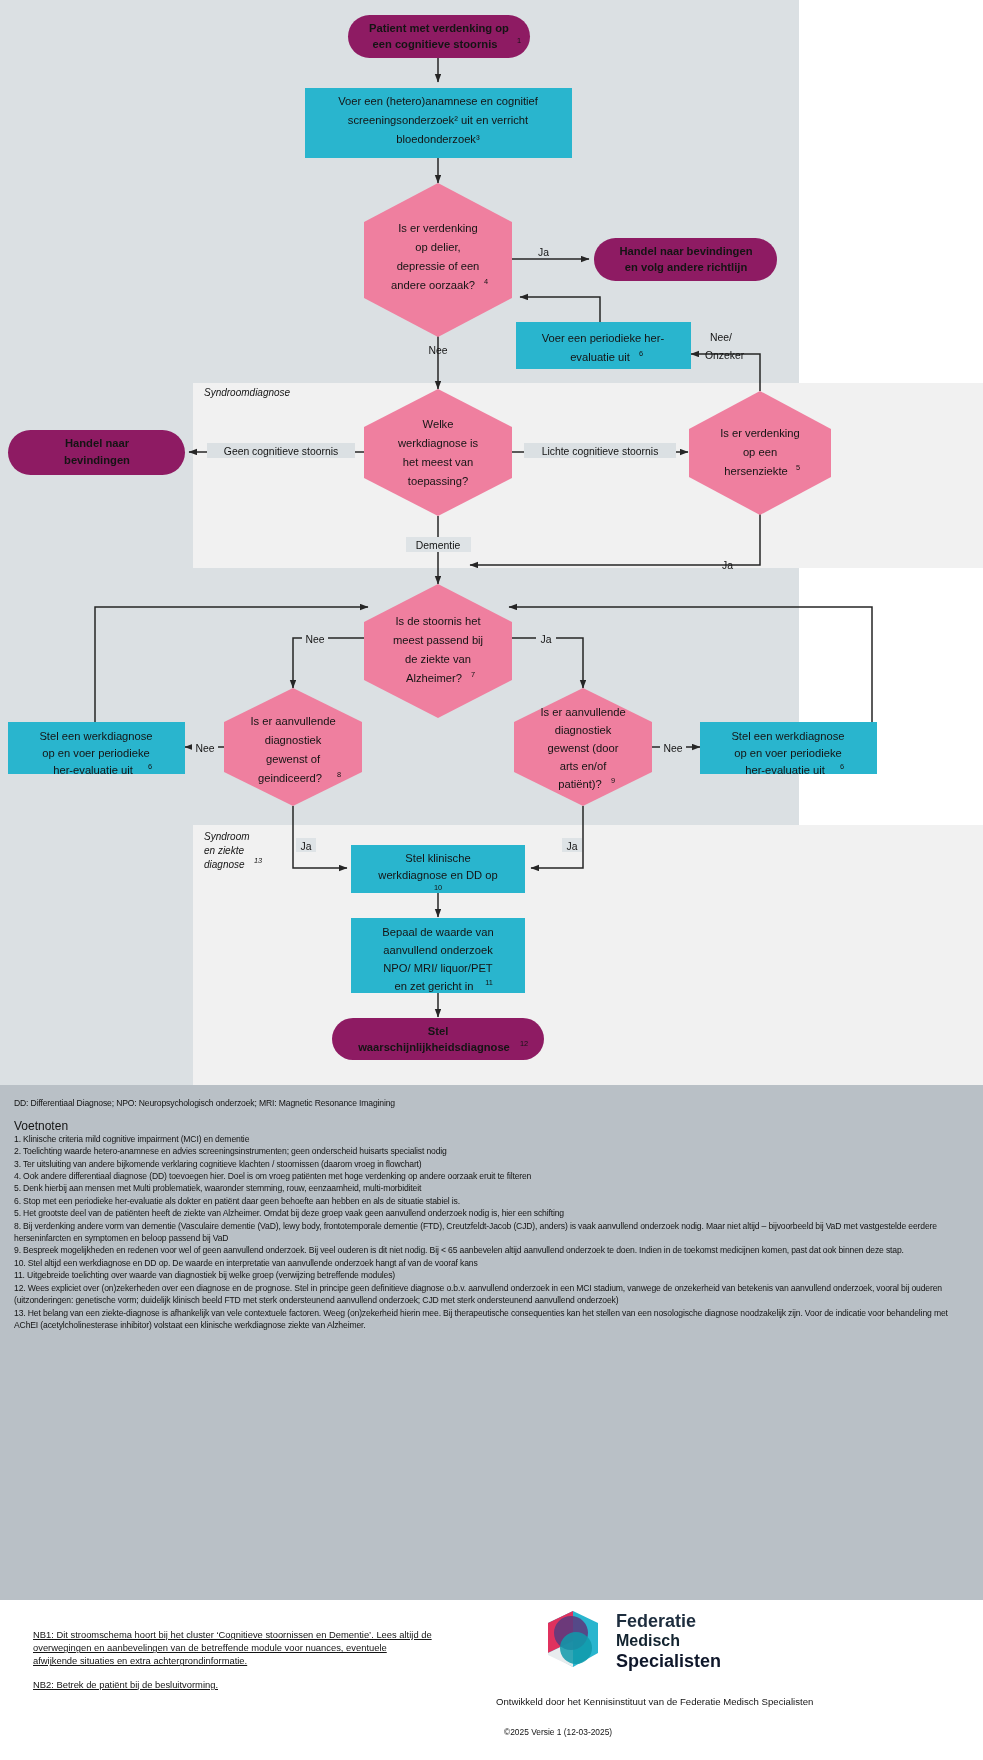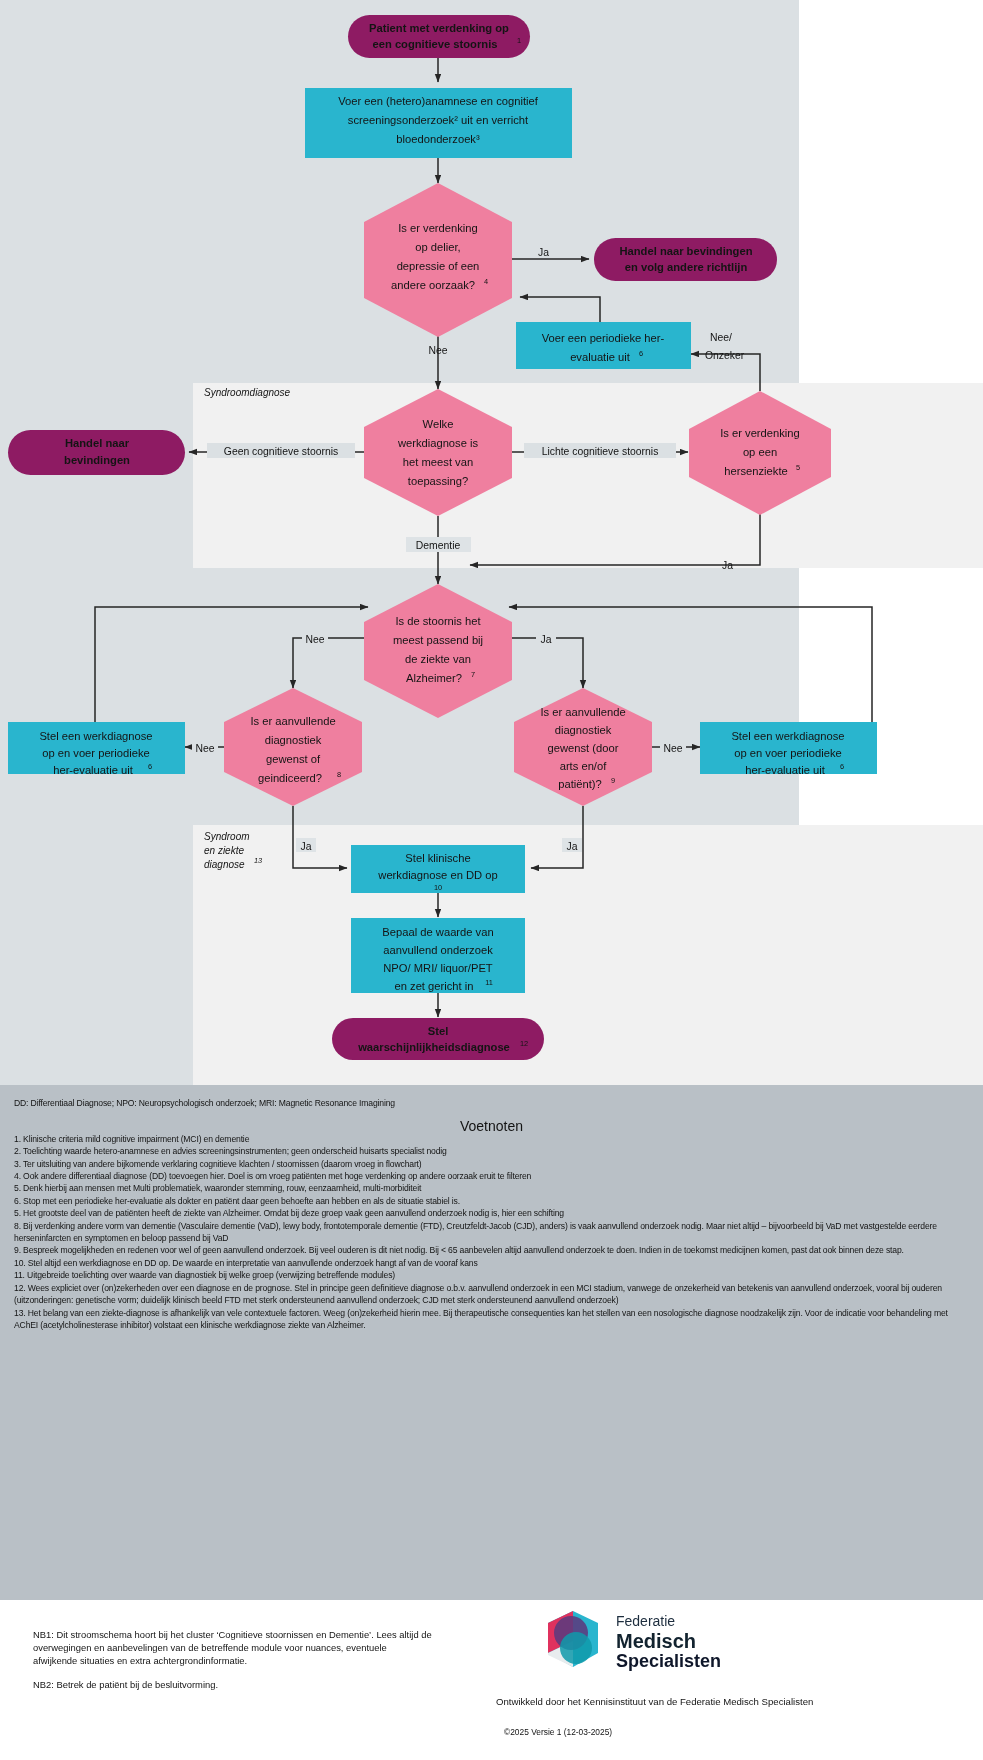--- a/index.html
+++ b/index.html
@@ -25,39 +25,39 @@
     box-sizing:border-box;
     padding:12px 14px 9px 14px;
   }
   .fn-line{
     font-size:8.6px;line-height:12.4px;color:#141414;
     font-family:"Liberation Sans", sans-serif;
     letter-spacing:-0.15px;
     margin:0;
   }
   .fn-gap{height:11px;}
-  .fn-head{font-size:14px;line-height:12.4px;color:#141414;margin:0;text-align:center;}
+  .fn-head{font-size:12px;line-height:12.4px;color:#141414;margin:0;}
 
   
   #footer{
     position:absolute;left:0;top:1600px;width:983px;height:160px;
     background:#ffffff;
   }
   #nb-block{
     position:absolute;left:33px;top:28px;width:400px;
   }
-  .nb-line{font-size:9.4px;line-height:13.2px;color:#141414;margin:0;}
+  .nb-line{font-size:9.4px;line-height:13.2px;color:#141414;margin:0;text-decoration:underline;}
   .nb-gap{height:10px;}
 
   #logo-block{position:absolute;left:496px;top:5px;width:470px;}
   #logo-row{position:relative;height:78px;}
   #logo-mark{position:absolute;left:42px;top:6px;width:70px;height:66px;}
   #logo-words{position:absolute;left:120px;top:6px;}
-  .logo-w1{font-size:14px;line-height:20px;color:#1d2d3e;font-weight:400;}
-  .logo-w2{font-size:20px;line-height:20px;color:#12232f;font-weight:700;}
+  .logo-w1{font-size:18px;line-height:20px;color:#1d2d3e;font-weight:700;}
+  .logo-w2{font-size:16px;line-height:20px;color:#12232f;font-weight:700;}
   .logo-w3{font-size:18px;line-height:20px;color:#0f172a;font-weight:700;}
   #dev-text{position:absolute;left:0;top:90px;width:420px;font-size:9.6px;line-height:13.5px;color:#141414;}
   #copy-text{position:absolute;left:0;top:122px;font-size:8.4px;color:#141414;margin-left:8px;}
 
   
   #flow-svg text{font-family:"Liberation Sans", sans-serif;fill:#141414;}
   .node-lbl{font-size:11.2px;}
   .node-lbl-w{font-size:11.2px;fill:#ffffff;font-weight:700;}
   .edge-lbl{font-size:10.4px;}
   .zone-lbl{font-size:10px;font-style:italic;fill:#141414;}

